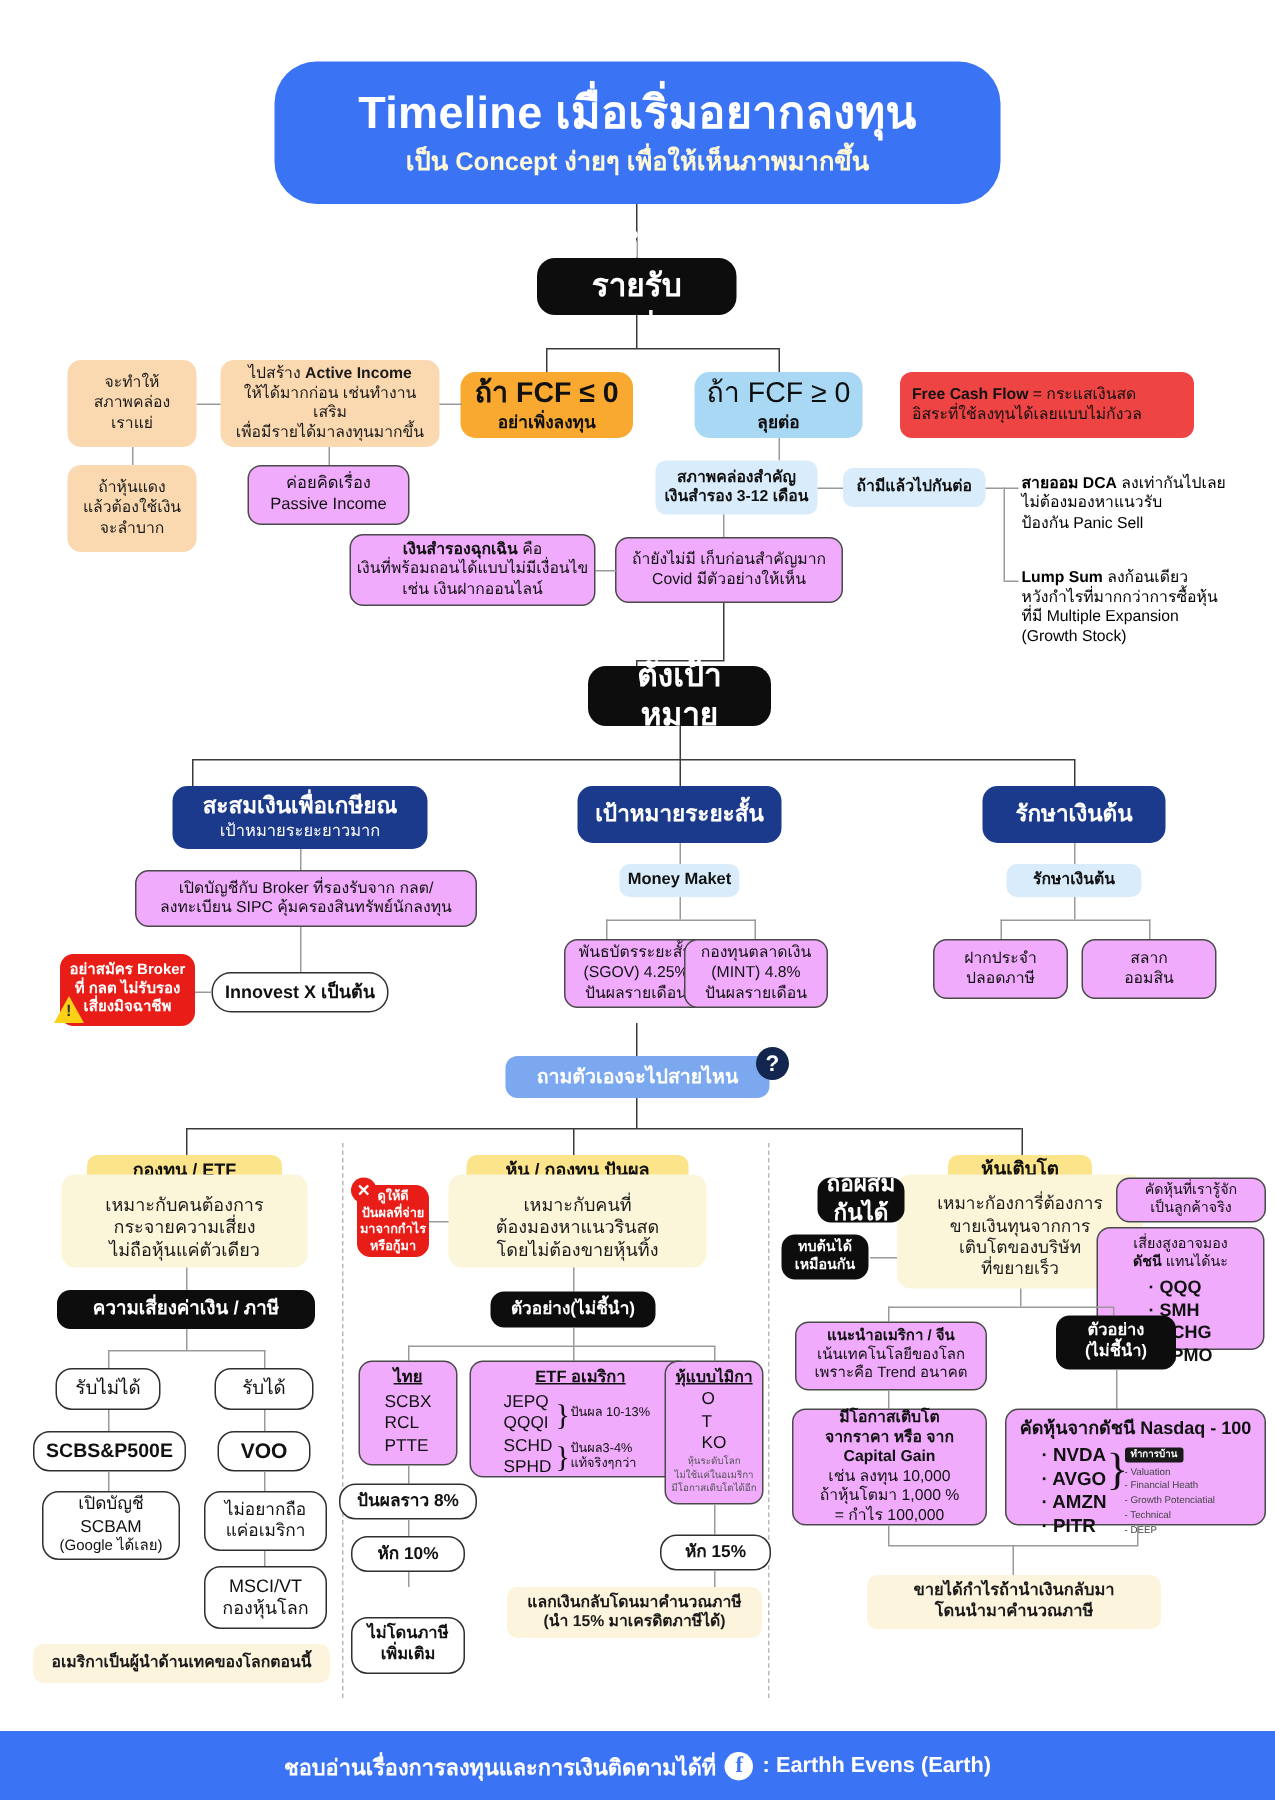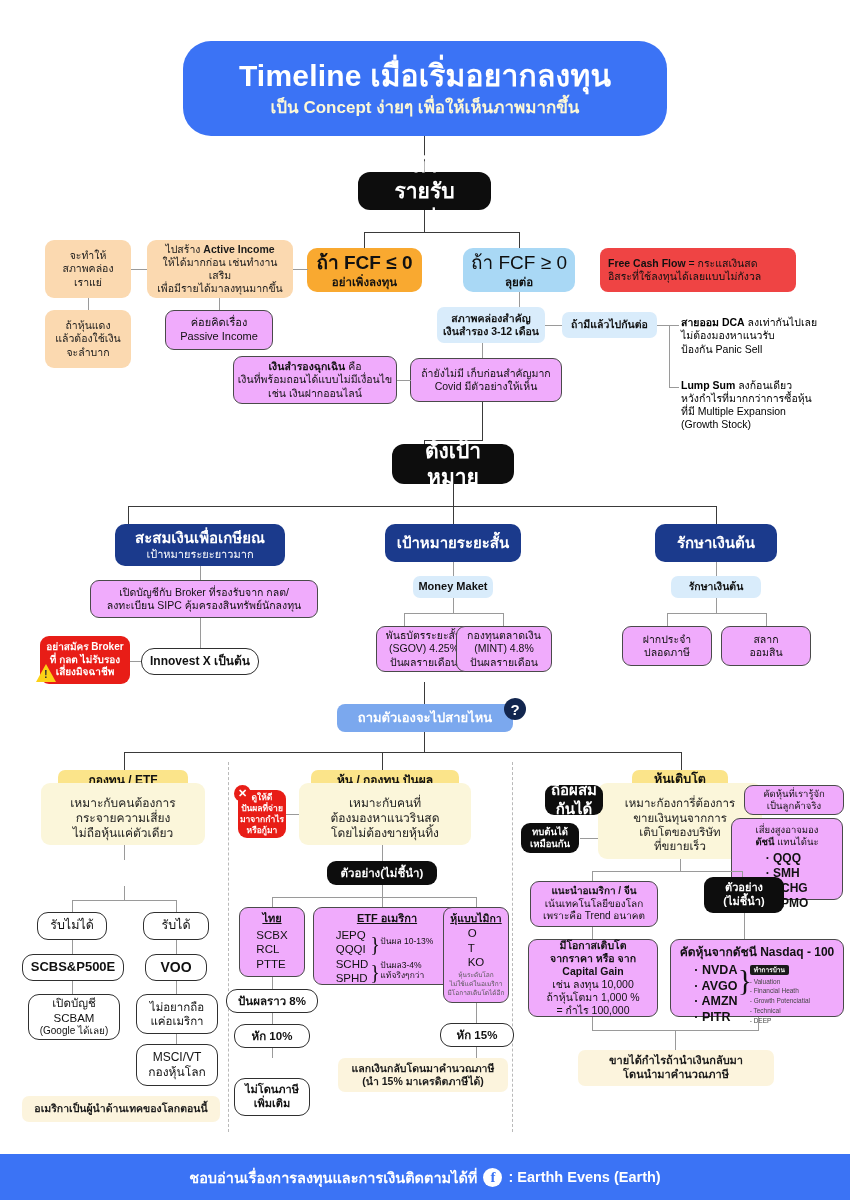--- a/index.html
+++ b/index.html
@@ -290,20 +290,23 @@
   <div class="node yellow-tab" style="left:58px; top:770px; width:130px; height:20px; font-size:12px;">
     <span>กองทุน / ETF</span>
   </div>
   <div class="node cream" style="left:41px; top:783px; width:164px; height:62px; font-size:12px; padding-top:8px;">
     <div>เหมาะกับคนต้องการ</div>
     <div>กระจายความเสี่ยง</div>
     <div>ไม่ถือหุ้นแค่ตัวเดียว</div>
   </div>
 
   <div class="ln lnv ln-gray" style="left:124px; top:845px; height:15px;"></div>
+  <div class="node black" style="left:38px; top:860px; width:172px; height:26px; font-size:12.5px;">
+    <span>ความเสี่ยงค่าเงิน / ภาษี</span>
+  </div>
 
   <div class="ln lnv ln-gray" style="left:124px; top:886px; height:14px;"></div>
   <div class="ln lnh ln-gray" style="left:72px; top:900px; width:105px;"></div>
   <div class="ln lnv ln-gray" style="left:72px; top:900px; height:12px;"></div>
   <div class="ln lnv ln-gray" style="left:176px; top:900px; height:12px;"></div>
 
   <div class="node outline" style="left:37px; top:912px; width:70px; height:28px; font-size:12.5px;">
     <span>รับไม่ได้</span>
   </div>
   <div class="node outline" style="left:143px; top:912px; width:66px; height:28px; font-size:12.5px;">

